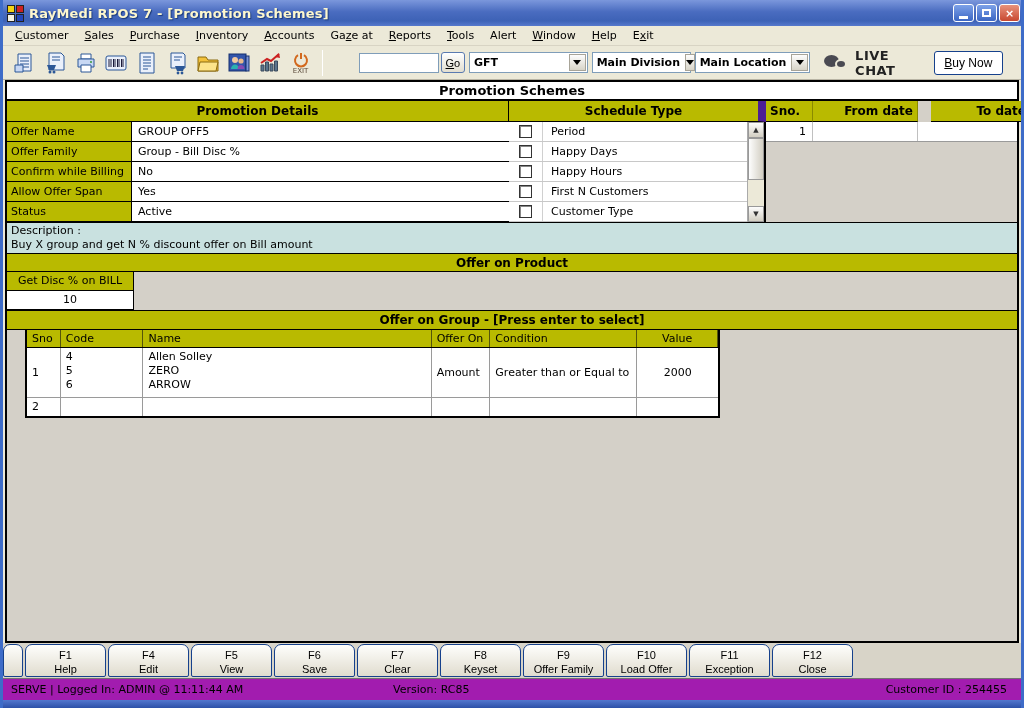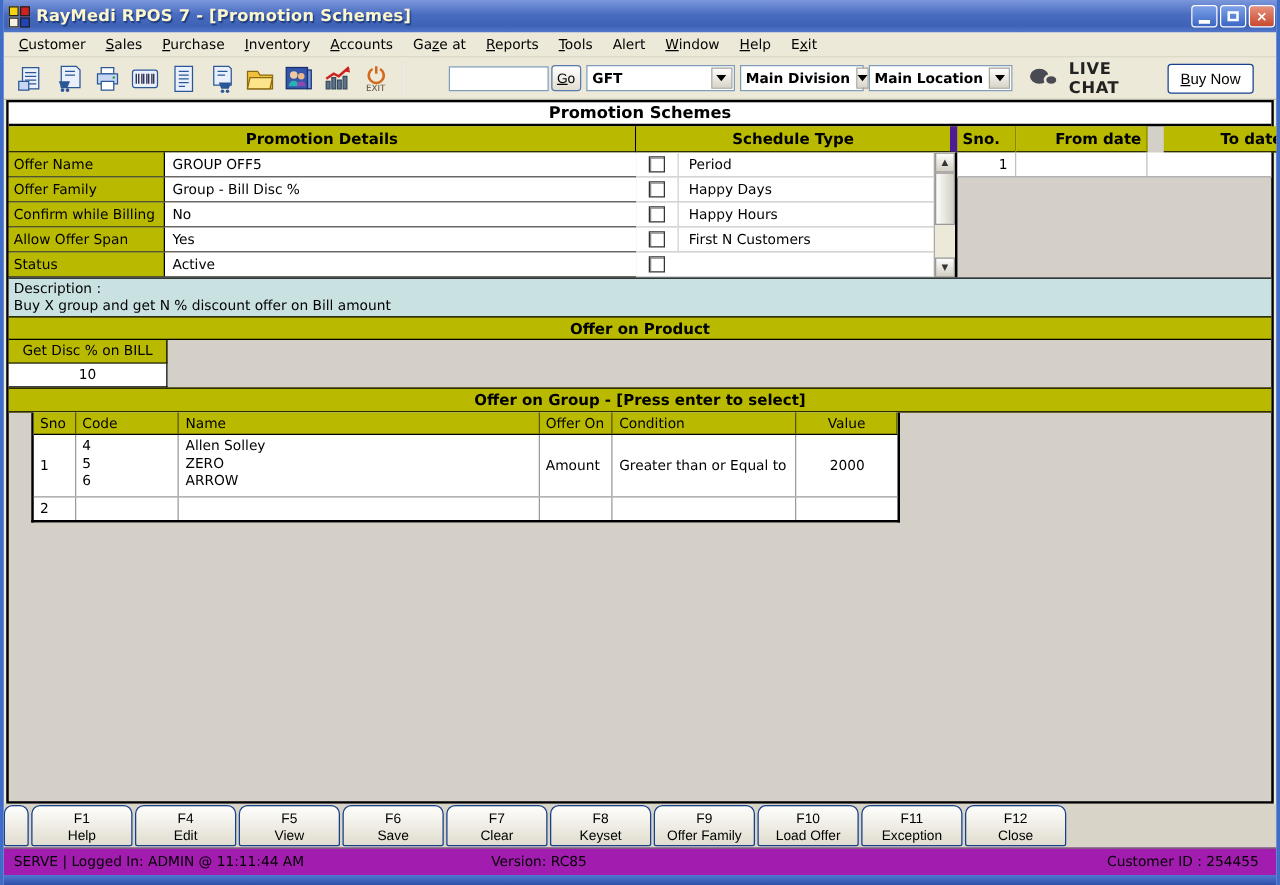--- a/index.html
+++ b/index.html
@@ -69,21 +69,21 @@
   .buynow u { text-decoration:underline; }
   
   .content { position:absolute; left:2px; top:80px; width:1014px; height:563px;
              border:2px solid #000; background:#D4D0C8; }
   .abs { position:absolute; }
   .ptitle { left:0; top:0; width:1010px; height:19px; background:#fff; text-align:center;
             font-size:13px; font-weight:bold; border-bottom:2px solid #000; line-height:18px;}
   .olive { background:#B9BA00; }
   .hdrcell { height:21px; font-size:12px; font-weight:bold; line-height:20px; border-bottom:1px solid #000; }
   .h-promo { left:0; top:19px; width:502px; text-align:center; border-right:1px solid #000;}
-  .h-sched { left:502px; top:19px; width:257px; text-align:center; border-right:6px solid #4c1d95;}
+  .h-sched { left:502px; top:19px; width:257px; text-align:center; border-right:8px solid #4c1d95;}
   .h-sno   { left:759px; top:19px; width:47px; padding-left:4px; border-right:1px solid #8a8a00;}
   .h-from  { left:806px; top:19px; width:105px; text-align:right; padding-right:4px; border-right:1px solid #8a8a00;}
   .h-to    { left:924px; top:19px; width:99px; text-align:right; padding-right:4px;}
   .form { left:0; top:40px; width:502px; }
   .frow { display:flex; height:20px; border-bottom:1px solid #000; font-size:11px; }
   .flabel { width:125px; background:#B9BA00; border-right:1px solid #000; padding:3px 4px; }
   .fvalue { flex:1; background:#fff; padding:3px 6px; }
   .sched { left:502px; top:40px; width:257px; height:100px; background:#fff;
            border-right:2px solid #000; display:flex; }
   .sched-rows { flex:1; }
@@ -339,20 +339,23 @@
             </span>
         </div>
         <div class="srow">
           <span class="cbox"></span>
           <span class="scol-sep">
               <span class="slabel">First N Customers</span>
             </span>
         </div>
         <div class="srow">
           <span class="cbox"></span>
+          <span class="scol-sep">
+              <span class="slabel">Customer Type</span>
+            </span>
         </div>
       </div>
       <div class="sbar">
         <span class="sbtn">▲</span>
         <span class="sthumb"></span>
         <span class="sfill"></span>
         <span class="sbtn">▼</span>
       </div>
     </div>
 

